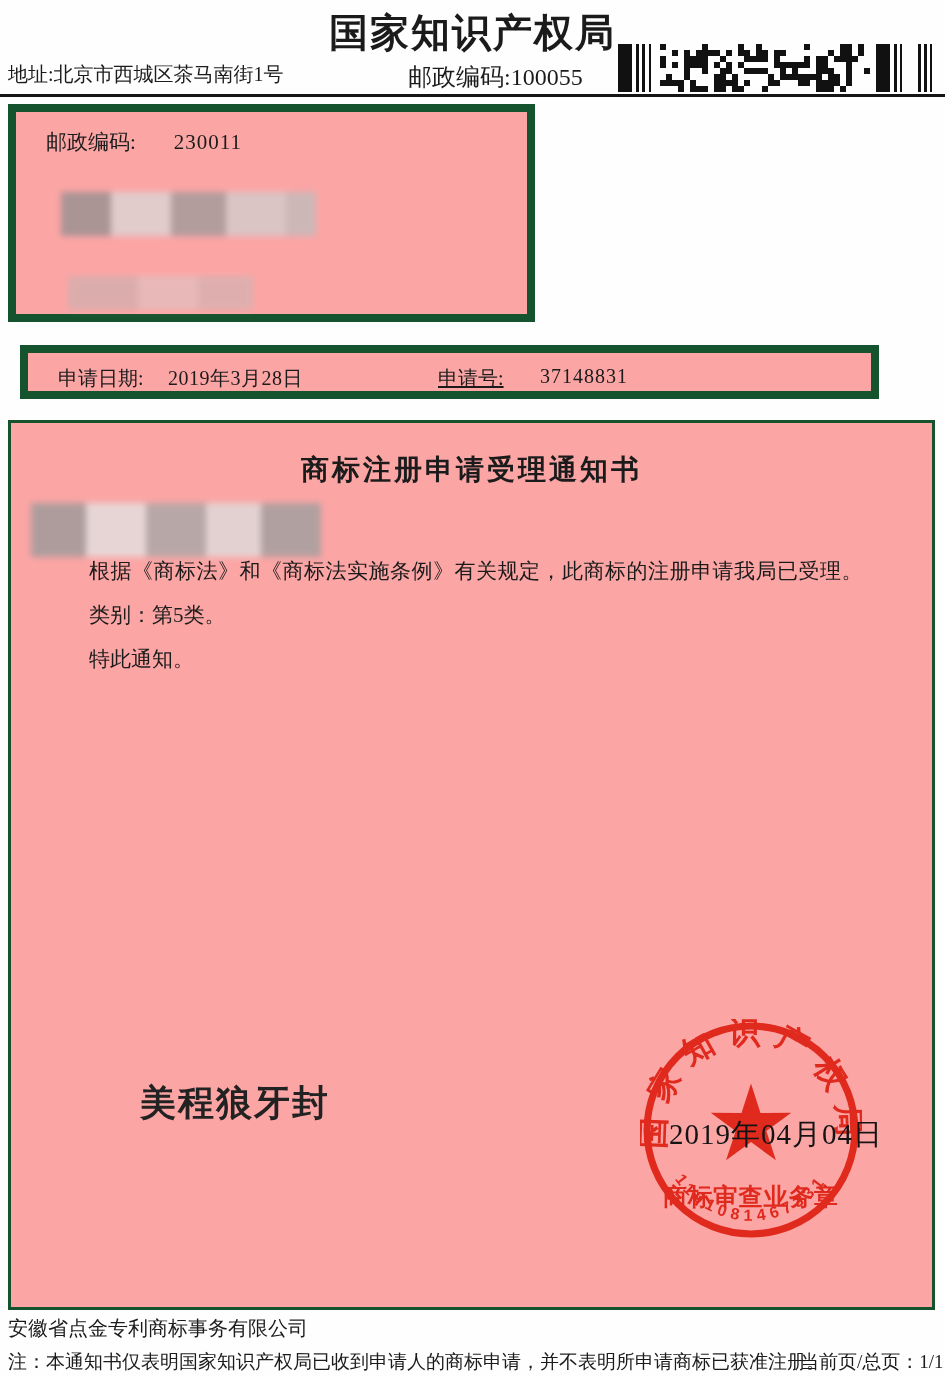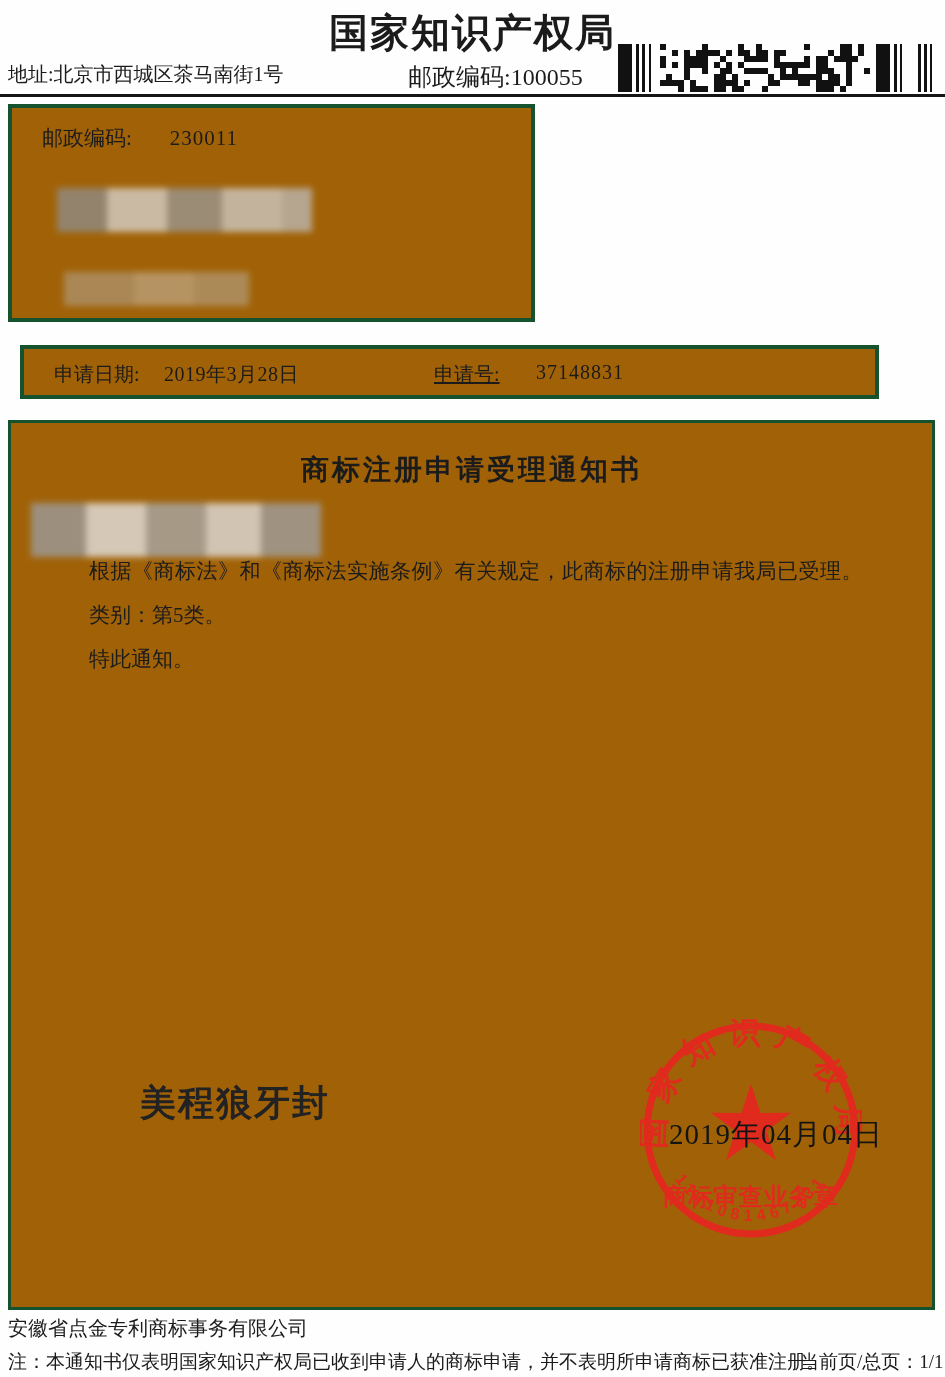--- a/index.html
+++ b/index.html
@@ -9,21 +9,21 @@
 
   .doc-title { position:absolute; top:6px; left:0; width:100%; text-align:center;
                font-size:39px; font-weight:700; letter-spacing:2px; }
 
   .addr      { position:absolute; left:8px;  top:61px; font-size:20px; }
   .hq-postal { position:absolute; left:408px; top:61px; font-size:24px; }
   .barcode   { position:absolute; left:618px; top:44px; width:322px; height:48px; }
 
   .rule { position:absolute; left:0; top:94px; width:945px; height:3px; background:#151515; }
 
-  .box { position:absolute; border:4px solid #14532d; background:#a16207; }
+  .box { position:absolute; border:8px solid #14532d; background:#fca5a5; }
   .box-recipient { left:8px;  top:104px; width:527px; height:218px; }
   .box-issue     { left:558px; top:104px; width:377px; height:218px; }
   .box-approw    { left:20px;  top:345px; width:859px; height:54px; }
   .box-main      { left:8px;  top:420px; width:927px; height:890px; border-width:3px; }
 
   .rec-line { position:absolute; left:30px; top:16px; font-size:21px; }
   .rec-line .val { margin-left:38px; letter-spacing:1px; }
 
   .smudge { position:absolute; filter:blur(3px); opacity:.75; }
   .smudge .b { position:absolute; top:0; height:100%; }

